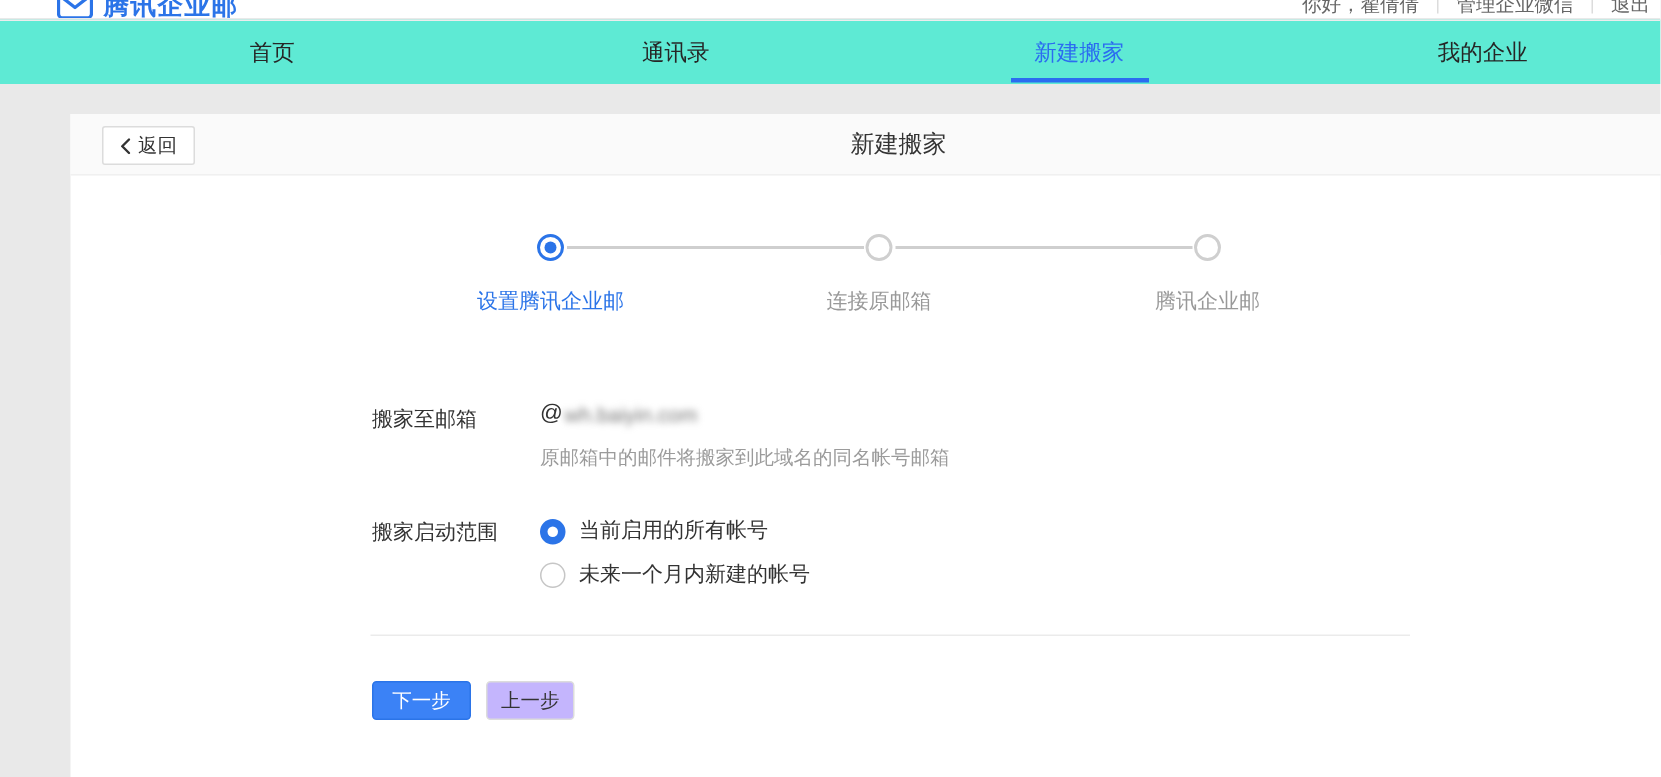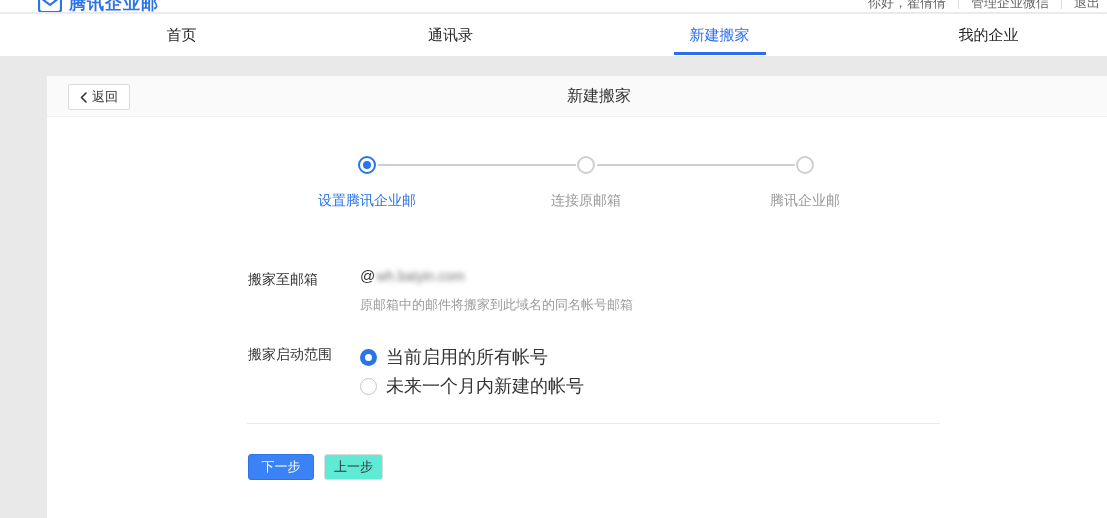--- a/index.html
+++ b/index.html
@@ -14,21 +14,21 @@
   .topbar-inner { position:absolute; left:0; top:-12px; width:1107px; height:30px;
     display:flex; align-items:center; }
   .logo { position:absolute; left:38px; display:flex; align-items:center; gap:7px; }
   .logo-mark { width:24px; height:24px; display:block; }
   .logo-text { font-size:17px; color:#2b74e8; letter-spacing:1px; font-weight:700; white-space:nowrap; }
   .top-links { position:absolute; left:868px; display:flex; align-items:center; font-size:13px; color:#666; white-space:nowrap; }
   .top-sep { width:1px; height:12px; background:#dcdcdc; margin:0 12px; }
   .top-link { color:#666; cursor:pointer; }
   
   .nav { position:absolute; left:0; top:13px; width:1107px; height:43px;
-    background:#ffffff; border-top:1px solid #ececec; }
+    background:#5eead4; border-top:1px solid #ececec; }
   .nav-inner { position:absolute; left:47px; top:0; width:1076px; height:43px; display:flex; }
   .nav-tab { flex:1; position:relative; display:flex; align-items:center; justify-content:center;
     font-size:15px; color:#262626; cursor:pointer; }
   .nav-tab.active { color:#2b6cf0; }
   .nav-underline { position:absolute; bottom:2px; left:50%; transform:translateX(-50%);
     width:92px; height:3px; background:#2b6cf0; }
   
   .card { position:absolute; left:47px; top:76px; width:1076px; height:442px; background:#fff; }
   .card-header { position:relative; height:41px; background:#fafafa; border-bottom:1px solid #f0f0f0; }
   .back-btn { position:absolute; left:21px; top:8px; height:26px; padding:0 11px;
@@ -57,28 +57,28 @@
   .mailbox-value { position:absolute; left:313px; top:150px; display:flex; align-items:center;
     font-size:15px; color:#333; }
   .blurred { filter:blur(2.5px); color:#777; font-size:14px; margin-left:1px; }
   .hint { position:absolute; left:313px; top:179px; font-size:13px; color:#9b9b9b; white-space:nowrap; }
   .radio-row { position:absolute; left:313px; display:flex; align-items:center; gap:9px; cursor:pointer; }
   .radio { width:17px; height:17px; border-radius:50%; flex:0 0 auto; }
   .radio.on { background:#2b74e8; position:relative; }
   .radio.on::after { content:""; position:absolute; left:5px; top:5px; width:7px; height:7px;
     border-radius:50%; background:#fff; }
   .radio.off { background:#fff; border:1.5px solid #c6c6c6; }
-  .radio-label { font-size:18px; color:#333; white-space:nowrap; }
+  .radio-label { font-size:14px; color:#333; white-space:nowrap; }
   .divider { position:absolute; left:200px; top:306px; width:693px; height:1px; background:#ebebeb; }
   
   .btn { position:absolute; top:337px; height:26px; border-radius:3px; font-size:13px;
     display:inline-flex; align-items:center; justify-content:center; cursor:pointer;
     font-family:inherit; }
   .btn-primary { left:201px; width:66px; background:#3b82f6; border:1px solid #2b74e8; color:#fff; }
-  .btn-secondary { left:277px; width:59px; background:#5eead4; border:1px solid #dcdcdc; color:#333; }
+  .btn-secondary { left:277px; width:59px; background:#c4b5fd; border:1px solid #dcdcdc; color:#333; }
 </style>
 </head>
 <body>
 
 <div class="topbar">
   <div class="topbar-inner">
     <div class="logo">
       <svg class="logo-mark" viewBox="0 0 24 24">
         <rect x="1" y="4" width="22" height="17" rx="3" fill="none" stroke="#2b74e8" stroke-width="2.2"></rect>
         <path d="M3 7 L12 14 L21 7" fill="none" stroke="#2b74e8" stroke-width="2.2" stroke-linecap="round" stroke-linejoin="round"></path>

